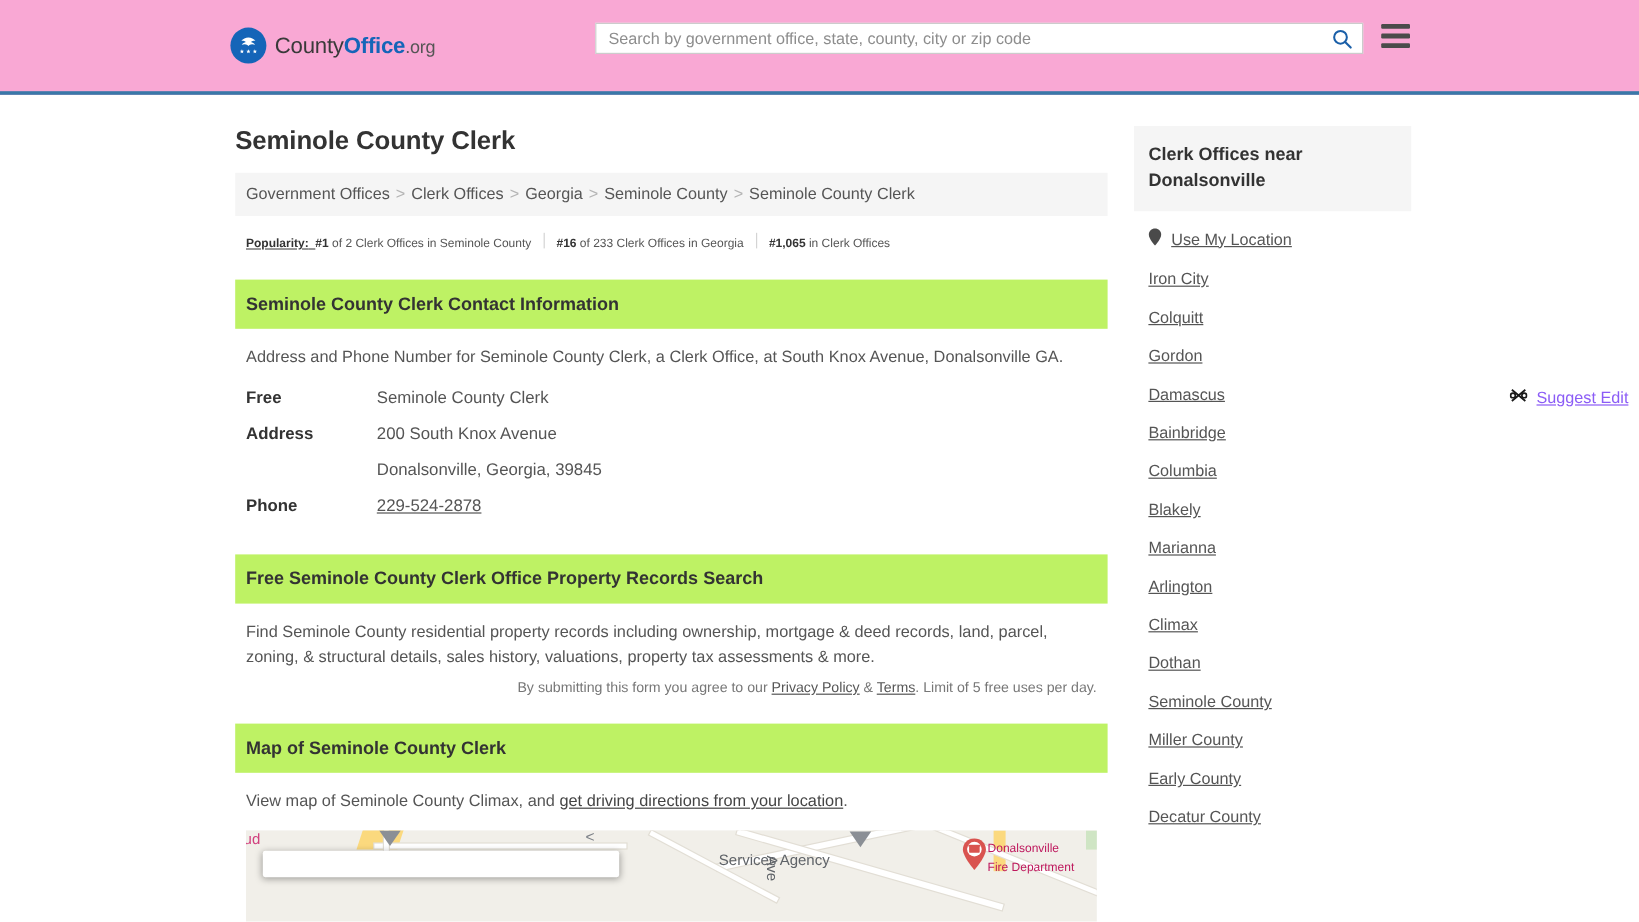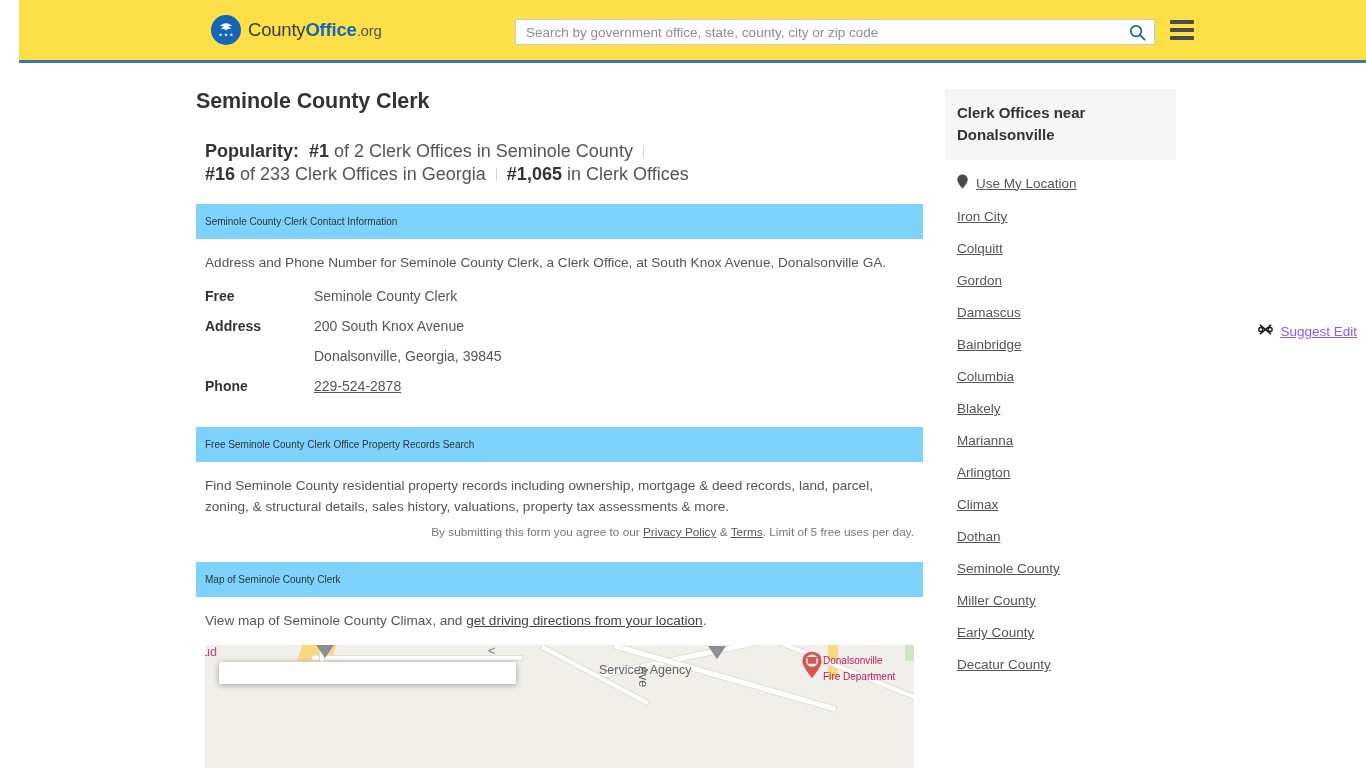--- a/index.html
+++ b/index.html
@@ -7,27 +7,26 @@
     margin: 0; padding: 0;
     width: 1366px; height: 768px;
     overflow: hidden;
     background: #ffffff;
     font-family: "Liberation Sans", sans-serif;
     color: #333333;
   }
 
   
   .site-header {
-    height: 63px;
-    background: #fde047;
+    height: 79px;
+    background: #f9a8d4;
     border-bottom: 3px solid #3a78a8;
     display: flex;
     align-items: center;
     position: relative;
-    margin-left: 19px;
   }
   .logo-wrap {
     display: flex;
     align-items: center;
     margin-left: 192px;
     text-decoration: none;
     gap: 7px;
   }
   .logo-mark {
     width: 30px; height: 30px;
@@ -125,40 +124,41 @@
   }
   .breadcrumb a {
     color: #555;
     text-decoration: none;
   }
   .breadcrumb .sep { color: #b5b5b5; padding: 0 5px; }
 
   
   .popularity {
     padding: 12px 9px 8px 9px;
-    font-size: 18px;
+    font-size: 10px;
     color: #555;
     line-height: 23px;
+    text-decoration: underline;
   }
   .popularity b { color: #333; }
   .pop-item { display: inline-block; white-space: nowrap; }
   .pop-divider {
     display: inline-block;
     border-left: 1px solid #d4d4d4;
     height: 13px;
     margin: 0 10px -1px 10px;
   }
 
   
   .section { margin-top: 10px; }
   .section-head {
-    background: #7dd3fc;
+    background: #bef264;
     padding: 12px 9px;
-    font-size: 10px;
-    font-weight: normal;
+    font-size: 15px;
+    font-weight: bold;
     color: #333;
   }
   .section-body { padding: 13px 9px 4px 9px; }
   .section-desc {
     font-size: 13.6px;
     color: #555;
     line-height: 21px;
     margin: 0 0 8px 0;
   }
 
@@ -359,20 +359,23 @@
   </div>
 </div>
 
 <div class="page">
   <div class="container">
 
     <div class="main-col">
 
       <h1 class="page-title">Seminole County Clerk</h1>
 
+      <nav class="breadcrumb">
+        <a>Government Offices</a><span class="sep">&gt;</span><a>Clerk Offices</a><span class="sep">&gt;</span><a>Georgia</a><span class="sep">&gt;</span><a>Seminole County</a><span class="sep">&gt;</span><a>Seminole County Clerk</a>
+      </nav>
 
       <div class="popularity">
         <b>Popularity:</b>&nbsp;
         <span class="pop-item"><b>#1</b> <span>of 2 Clerk Offices in Seminole County</span></span><span class="pop-divider"></span><span class="pop-item"><b>#16</b> <span>of 233 Clerk Offices in Georgia</span></span><span class="pop-divider"></span><span class="pop-item"><b>#1,065</b> <span>in Clerk Offices</span></span>
       </div>
 
       <div class="section">
         <div class="section-head">Seminole County Clerk Contact Information</div>
         <div class="section-body">
           <p class="section-desc">Address and Phone Number for Seminole County Clerk, a Clerk Office, at South Knox Avenue, Donalsonville GA.</p>

